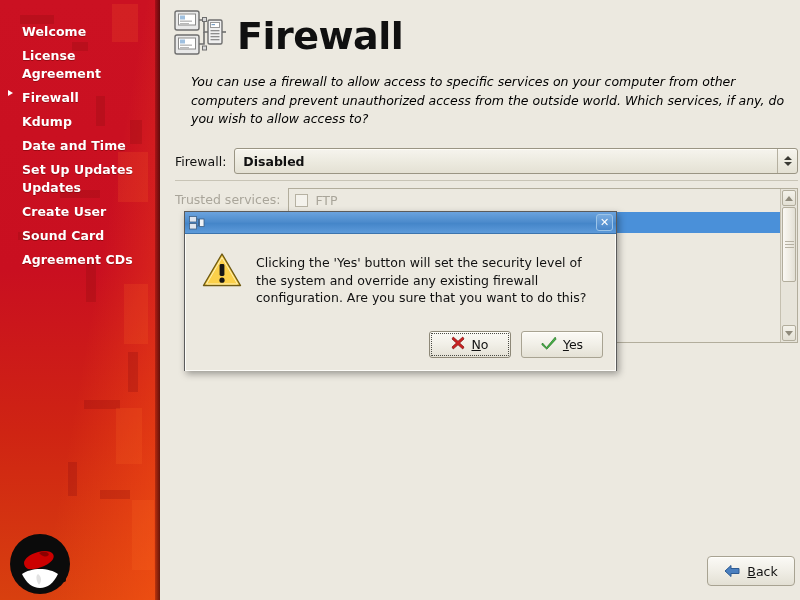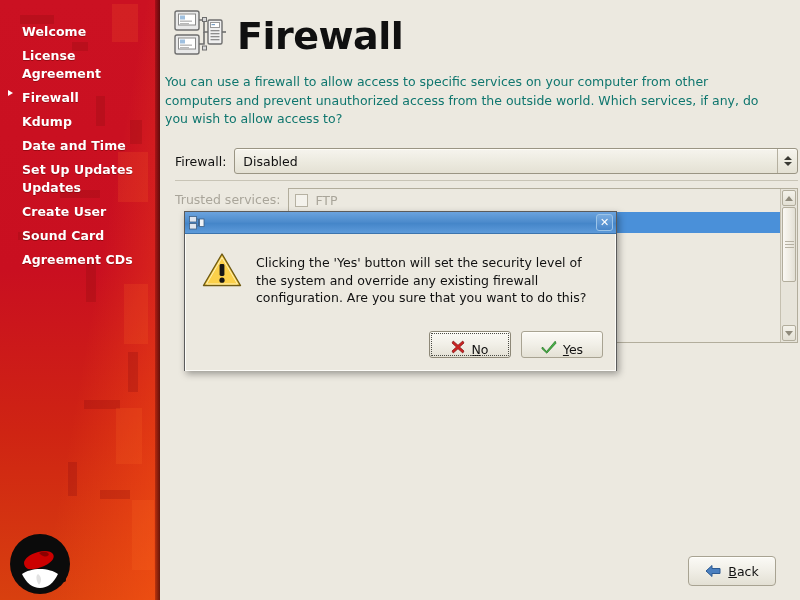--- a/index.html
+++ b/index.html
@@ -104,25 +104,26 @@
   .page-head .title {
     font-size: 38px;
     font-weight: bold;
     color: #101010;
     line-height: 42px;
     letter-spacing: -0.5px;
   }
 
   .page-desc {
     position: absolute;
-    left: 0; top: 73px;
+    left: 26px; top: 73px;
     width: 610px;
     font-size: 12.5px;
-    color: #0f766e;
+    color: #000000;
     line-height: 18.5px;
+    font-style: italic;
   }
 
   
   .fw-row {
     position: absolute;
     left: 10px; top: 148px;
     width: 623px;
     display: flex;
     align-items: center;
     gap: 8px;
@@ -136,20 +137,21 @@
   .combo {
     position: relative;
     flex: 1;
     height: 26px;
     background: linear-gradient(180deg, #f6f4ee 0%, #eceadf 55%, #e4e1d4 100%);
     border: 1px solid #9a9584;
     border-radius: 3px;
     box-shadow: inset 0 1px 0 #fffdf6;
     display: flex;
     align-items: center;
+    font-weight: bold;
   }
   .combo .val {
     padding-left: 8px;
     font-size: 12.5px;
     color: #111;
   }
   .combo .spin {
     position: absolute;
     right: 0; top: 0;
     width: 20px; height: 24px;
@@ -271,21 +273,21 @@
   .sb-grip span {
     display: block;
     height: 1px;
     background: #b6b1a2;
     margin: 2px 0;
   }
 
   
   .navbtns {
     position: absolute;
-    right: 24px; bottom: 14px;
+    right: 5px; bottom: 14px;
     display: flex;
     gap: 8px;
   }
   .btn {
     min-width: 88px;
     height: 30px;
     padding: 0 12px;
     display: flex;
     align-items: center;
     justify-content: center;
@@ -366,21 +368,21 @@
     position: absolute;
     right: 12px;
     bottom: 12px;
     display: flex;
     gap: 10px;
   }
   .dbtn {
     width: 82px;
     height: 27px;
     display: flex;
-    align-items: flex-end;
+    align-items: center;
     justify-content: center;
     gap: 6px;
     font-size: 12.5px;
     color: #111;
     background: linear-gradient(180deg, #fbfaf6 0%, #f1efe7 50%, #e4e1d5 100%);
     border: 1px solid #a8a392;
     border-radius: 3px;
     box-shadow: inset 0 1px 0 #fffefa;
     cursor: pointer;
   }

